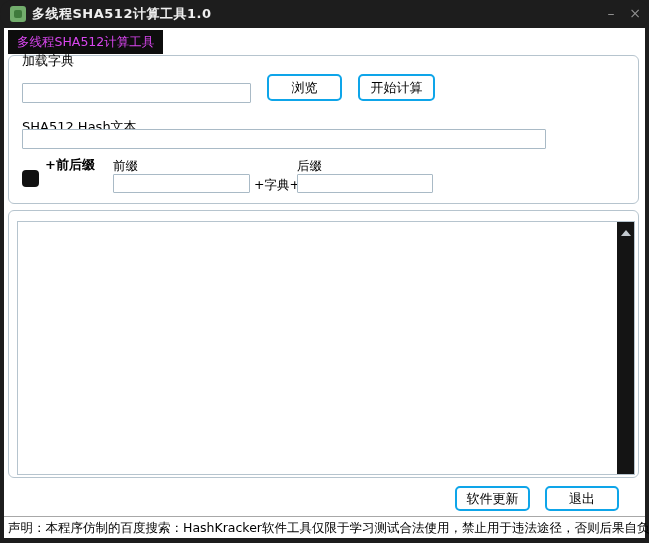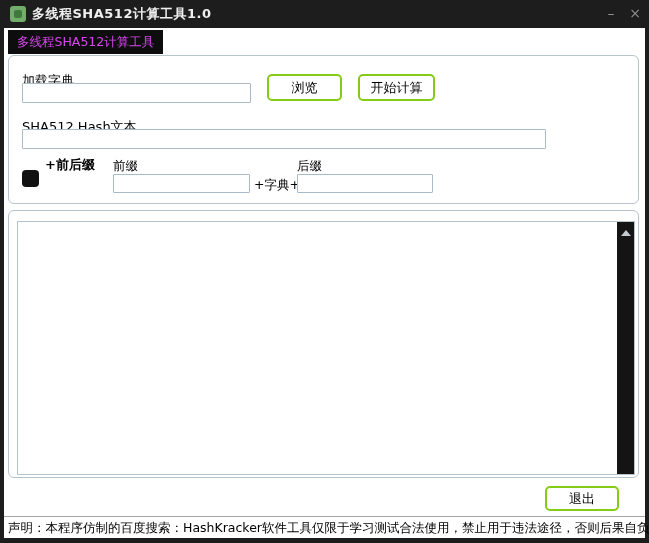--- a/index.html
+++ b/index.html
@@ -41,21 +41,21 @@
   .gb-out { left:8px; top:210px; width:631px; height:268px; }
   
   .lbl { position:absolute; color:#000; font-size:13px; white-space:nowrap; }
   
   .tin {
     position:absolute; border:1px solid #a9bac6; background:#ffffff;
     font-size:12px; padding:0 4px; outline:none; border-radius:1px;
   }
   
   .bbtn {
-    position:absolute; background:#ffffff; border:2px solid #84cc16; border-radius:5px;
+    position:absolute; background:#ffffff; border:2px solid #0ea5e9; border-radius:5px;
     color:#000; font-size:13px; text-align:center; cursor:pointer; white-space:nowrap;
   }
   
   .chk { position:absolute; left:22px; top:170px; width:17px; height:17px; background:#111; border-radius:4px; cursor:pointer; }
   
   .output-box {
     position:absolute; left:17px; top:221px; width:618px; height:254px;
     background:#ffffff; border:1px solid #b6c4ce;
   }
   .vscroll {
@@ -85,21 +85,21 @@
     <div class="win-btn btn-min">–</div>
     <div class="win-btn btn-close">×</div>
   </div>
 
   <div class="content"></div>
 
   <div class="tab">多线程SHA512计算工具</div>
 
   <div class="groupbox gb-top"></div>
 
-  <div class="lbl" style="left:22px; top:72px;">加载字典</div>
+  <div class="lbl" style="left:22px; top:52px;">加载字典</div>
   <input class="tin" style="left: 22px; top: 83px; width: 229px; height: 20px;" type="text" value="">
   <button class="bbtn" style="left:267px; top:74px; width:75px; height:27px;">浏览</button>
   <button class="bbtn" style="left:358px; top:74px; width:77px; height:27px;">开始计算</button>
 
   <div class="lbl" style="left:22px; top:118px;text-align:center;">SHA512 Hash文本</div>
   <input class="tin" style="left: 22px; top: 129px; width: 524px; height: 20px;" type="text" value="">
 
   <div class="chk"></div>
   <div class="lbl" style="left:45px; top:156px;font-weight:bold;">+前后缀</div>
 
@@ -112,18 +112,19 @@
   <input class="tin" style="left: 297px; top: 174px; width: 136px; height: 19px;" type="text" value="">
 
   <div class="groupbox gb-out"></div>
   <div class="output-box">
     <span></span>
     <div class="vscroll">
       <div class="up-arrow"></div>
     </div>
   </div>
 
+  <button class="bbtn" style="left:455px; top:486px; width:75px; height:25px;">软件更新</button>
   <button class="bbtn" style="left:545px; top:486px; width:74px; height:25px;">退出</button>
 
   <div class="divider"></div>
   <div class="statement">声明：本程序仿制的百度搜索：HashKracker软件工具仅限于学习测试合法使用，禁止用于违法途径，否则后果自负。</div>
 
 </div>
 
 </body></html>

